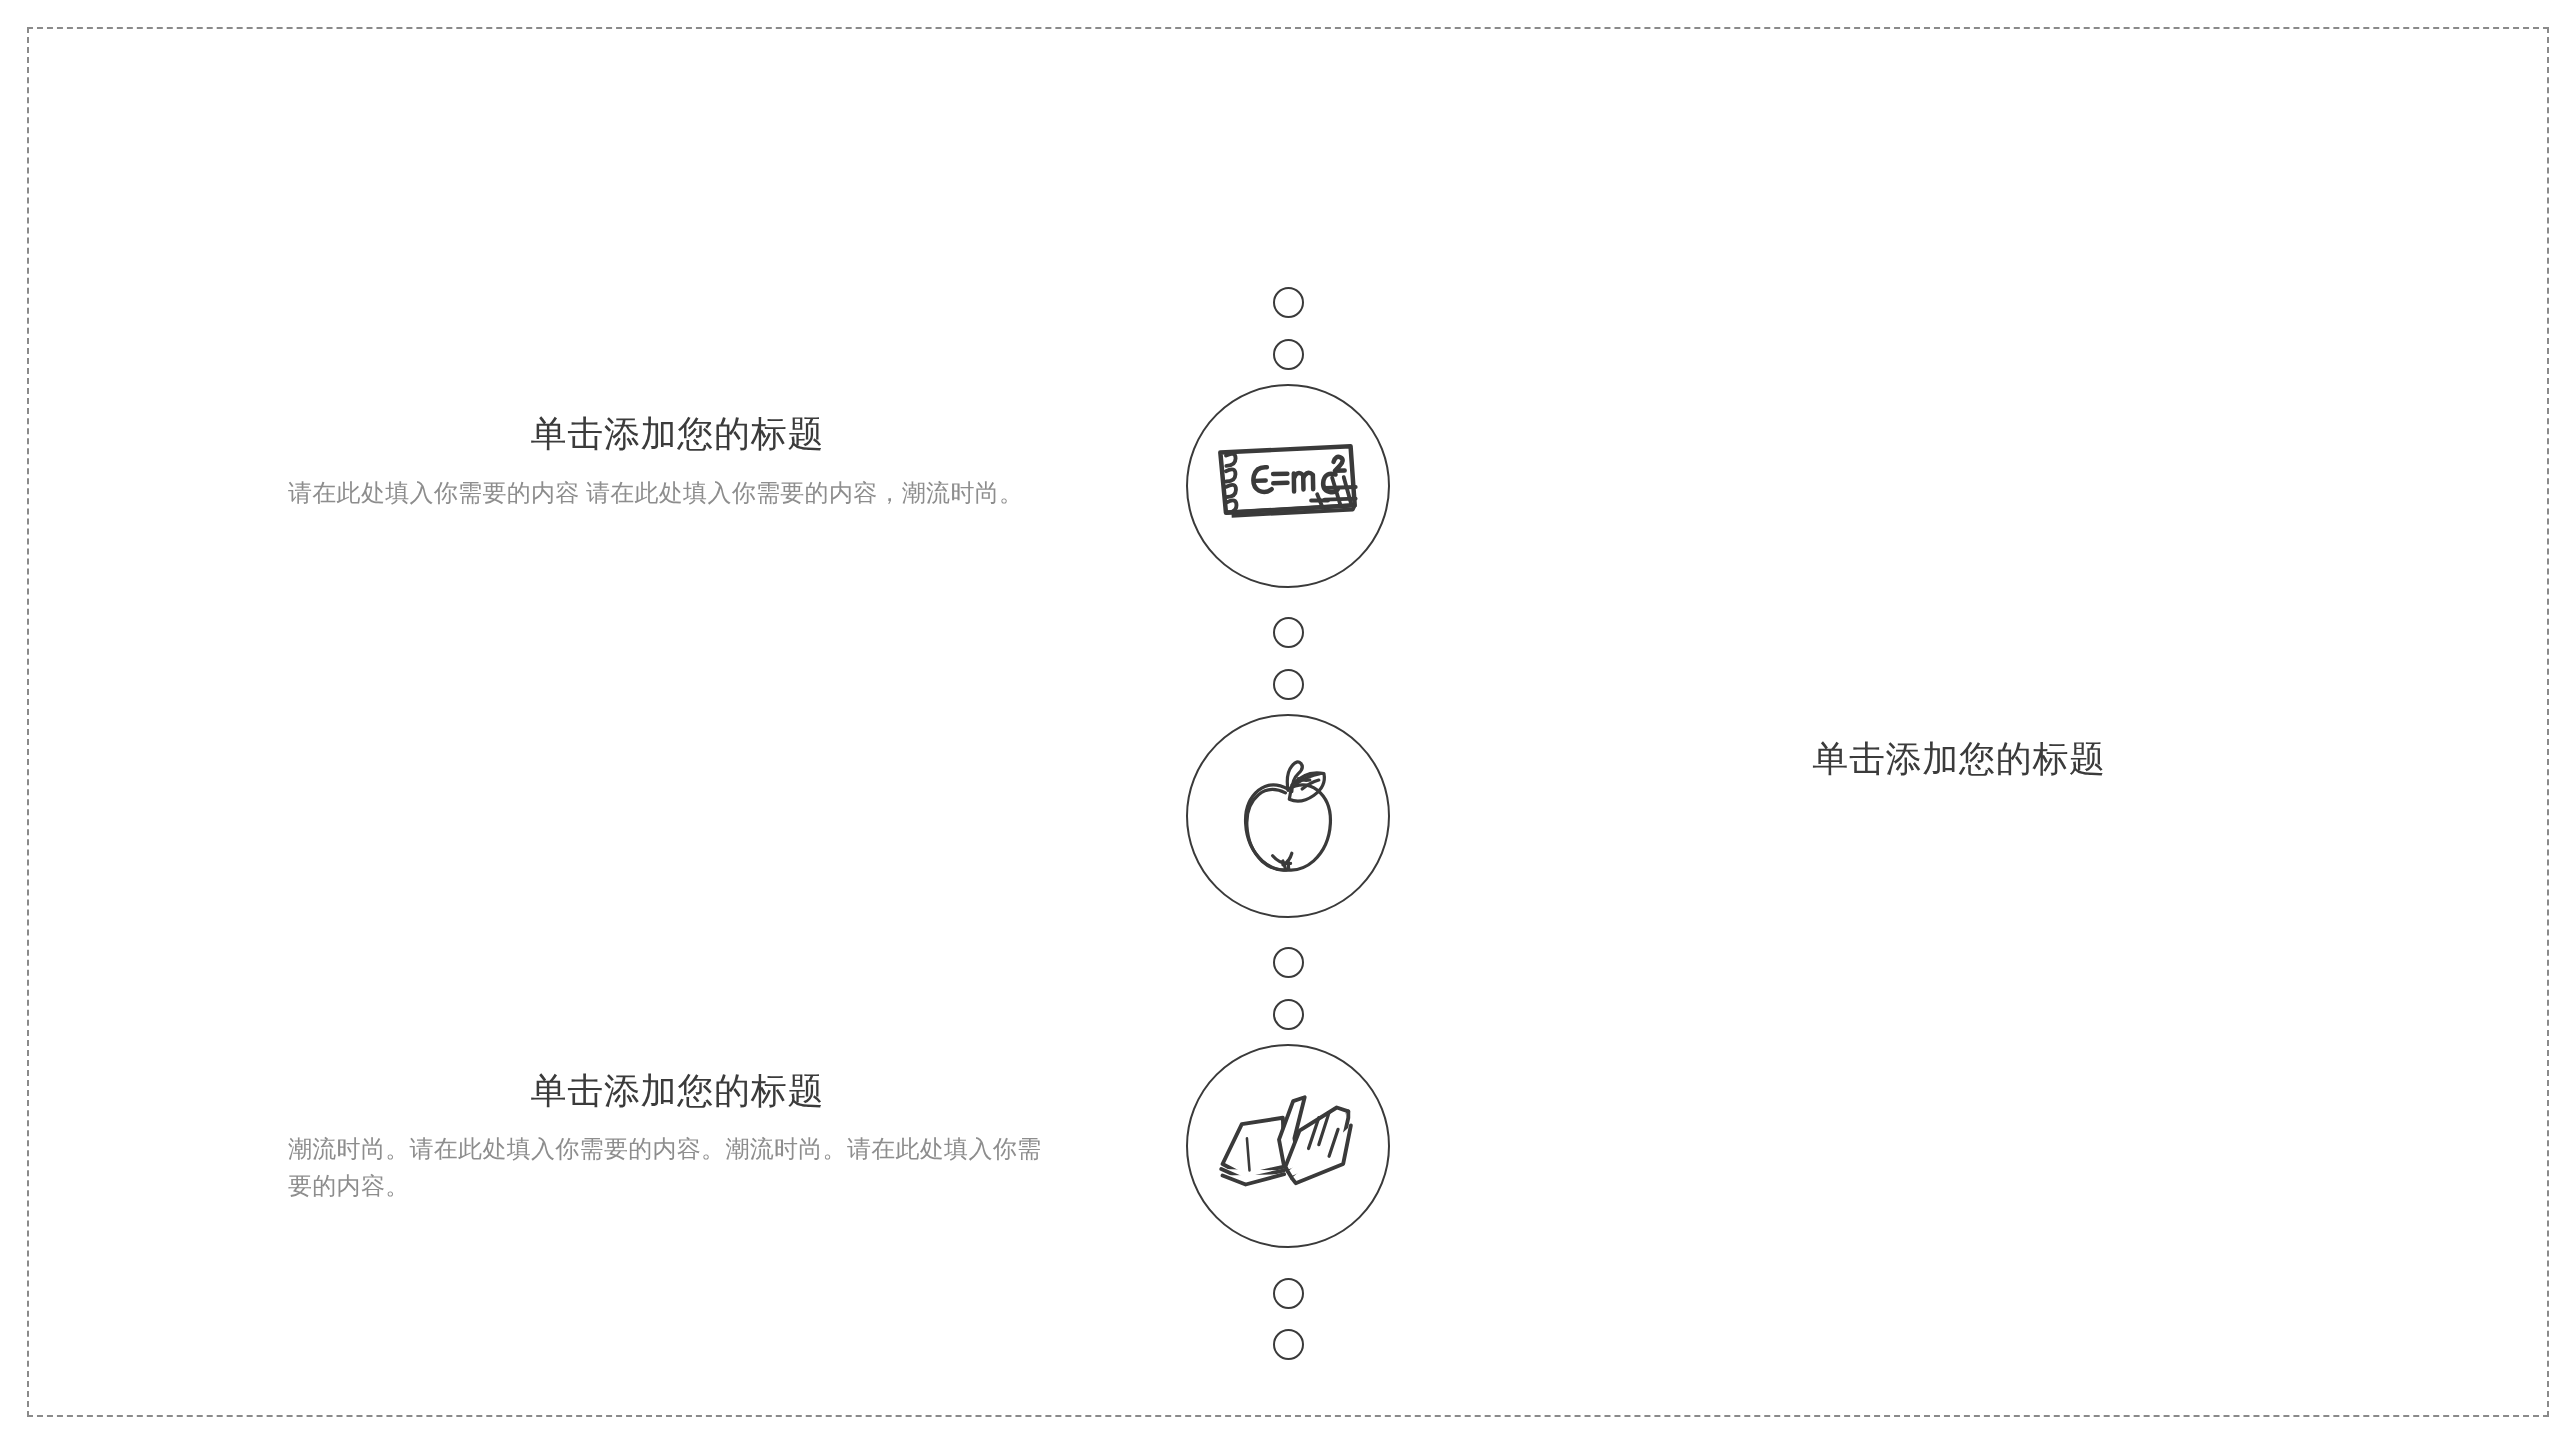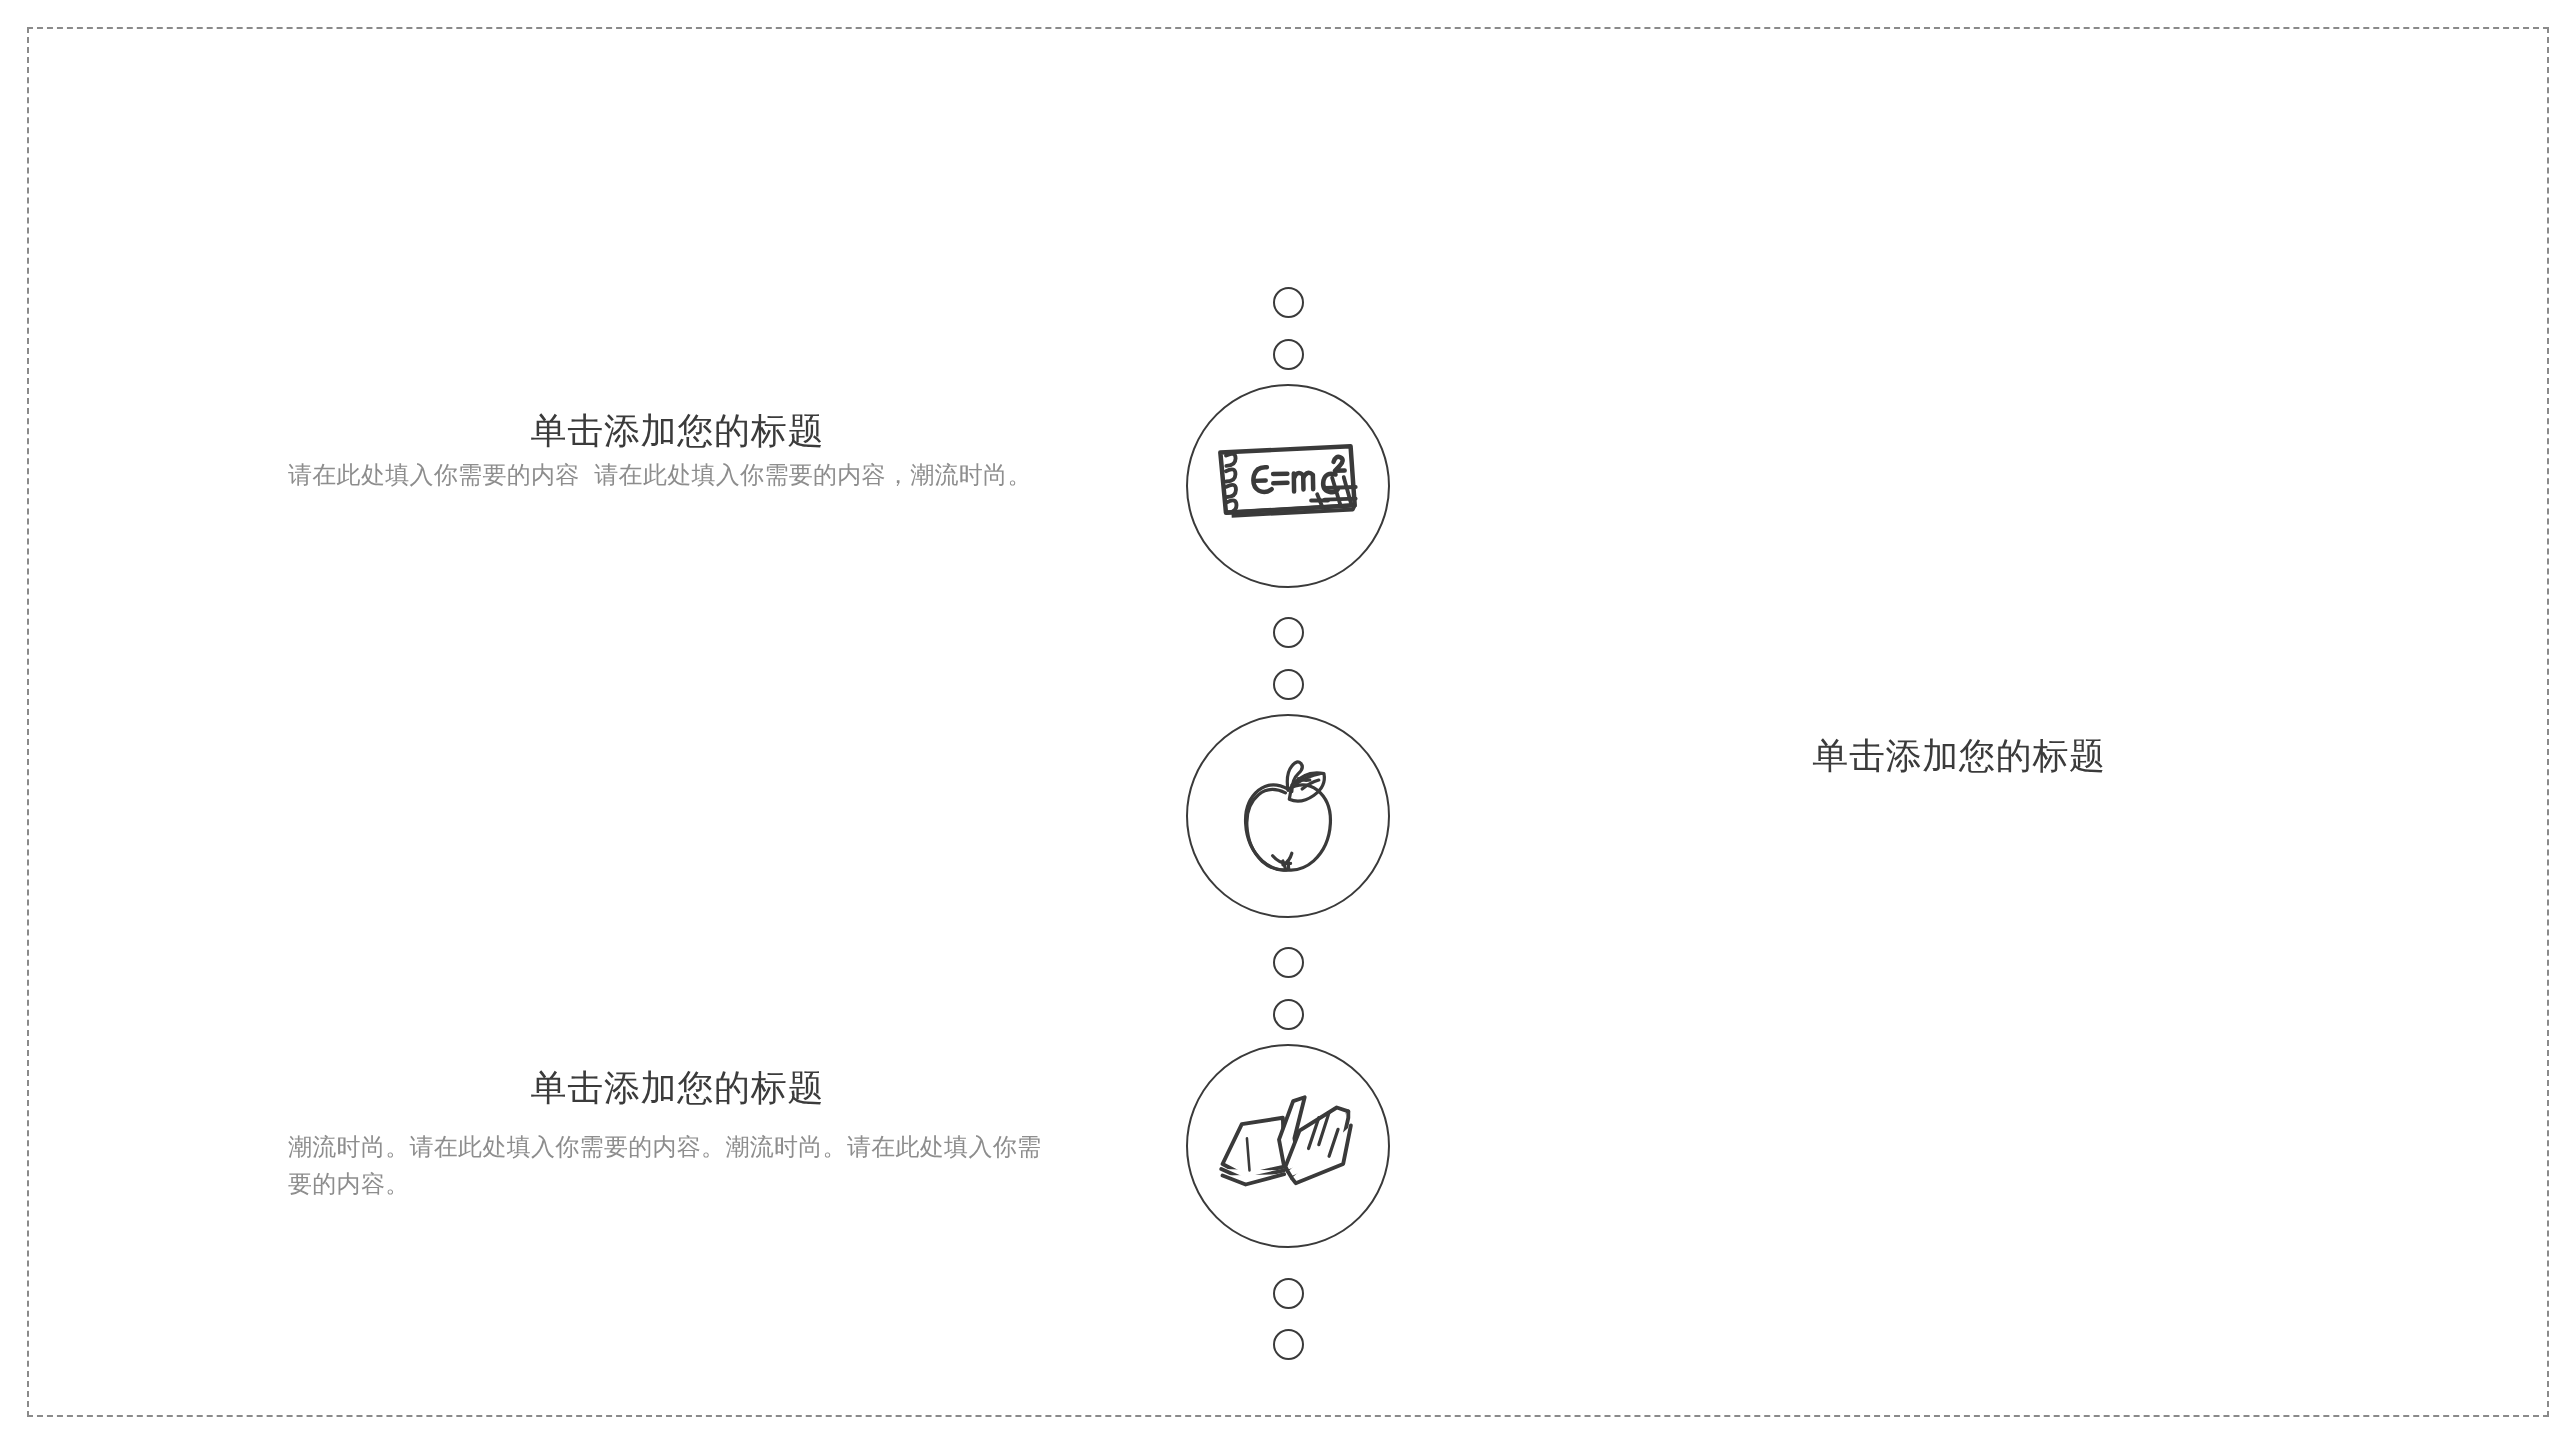--- a/index.html
+++ b/index.html
@@ -15,21 +15,20 @@
     position: relative;
   }
 
   
   #slide {
     position: absolute;
     left: 0; top: 0;
     width: 2576px;
     height: 1449px;
     background: #ffffff;
-    font-family: Liberation Mono, monospace;
   }
 
   
   #slide-frame {
     position: absolute;
     left: 27px;
     top: 27px;
     width: 2522px;
     height: 1390px;
     border: 2px dashed #8a8a8a;
@@ -94,21 +93,21 @@
     font-size: 24px;
     line-height: 1.52;
     letter-spacing: 0.3px;
     margin: 0;
     font-weight: 400;
   }
 
   
   #text-block-1 { left: 288px; top: 413px; width: 792px; }
   #text-block-1 .block-title { text-align: center; padding-right: 13.4px; }
-  #text-block-1 .block-body  { margin-top: 4px; width: 751px; }
+  #text-block-1 .block-body  { margin-top: 20px; width: 751px; }
 
   
   #text-block-2 { left: 1583px; top: 738px; width: 792px; }
   #text-block-2 .block-title { text-align: center; padding-right: 40px; }
   #text-block-2 .block-body  { margin-top: 19px; width: 745px; }
 
   
   #text-block-3 { left: 288px; top: 1070px; width: 792px; }
   #text-block-3 .block-title { text-align: center; padding-right: 13.4px; }
   #text-block-3 .block-body  { margin-top: 19px; width: 758px; }

